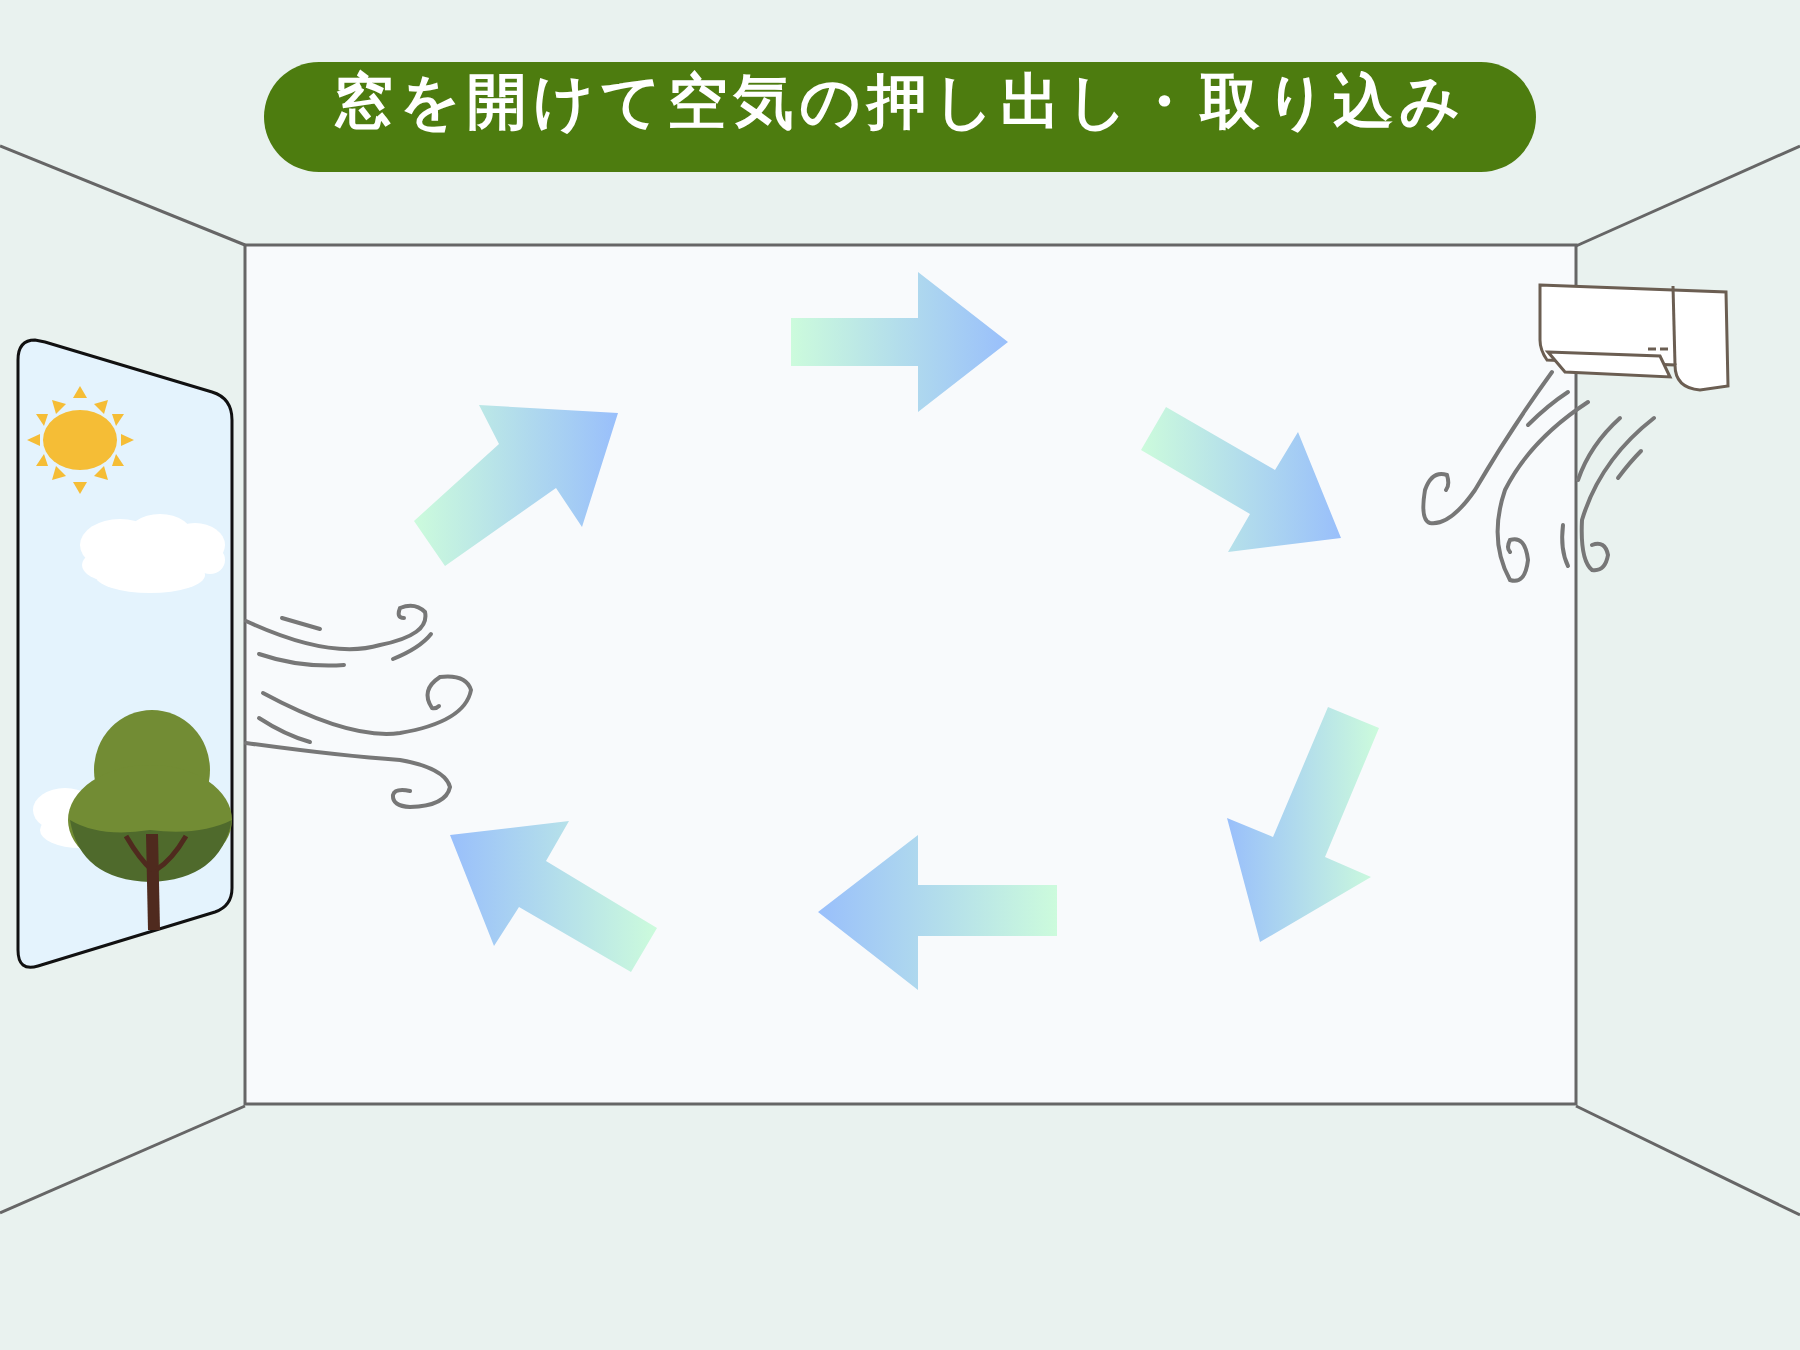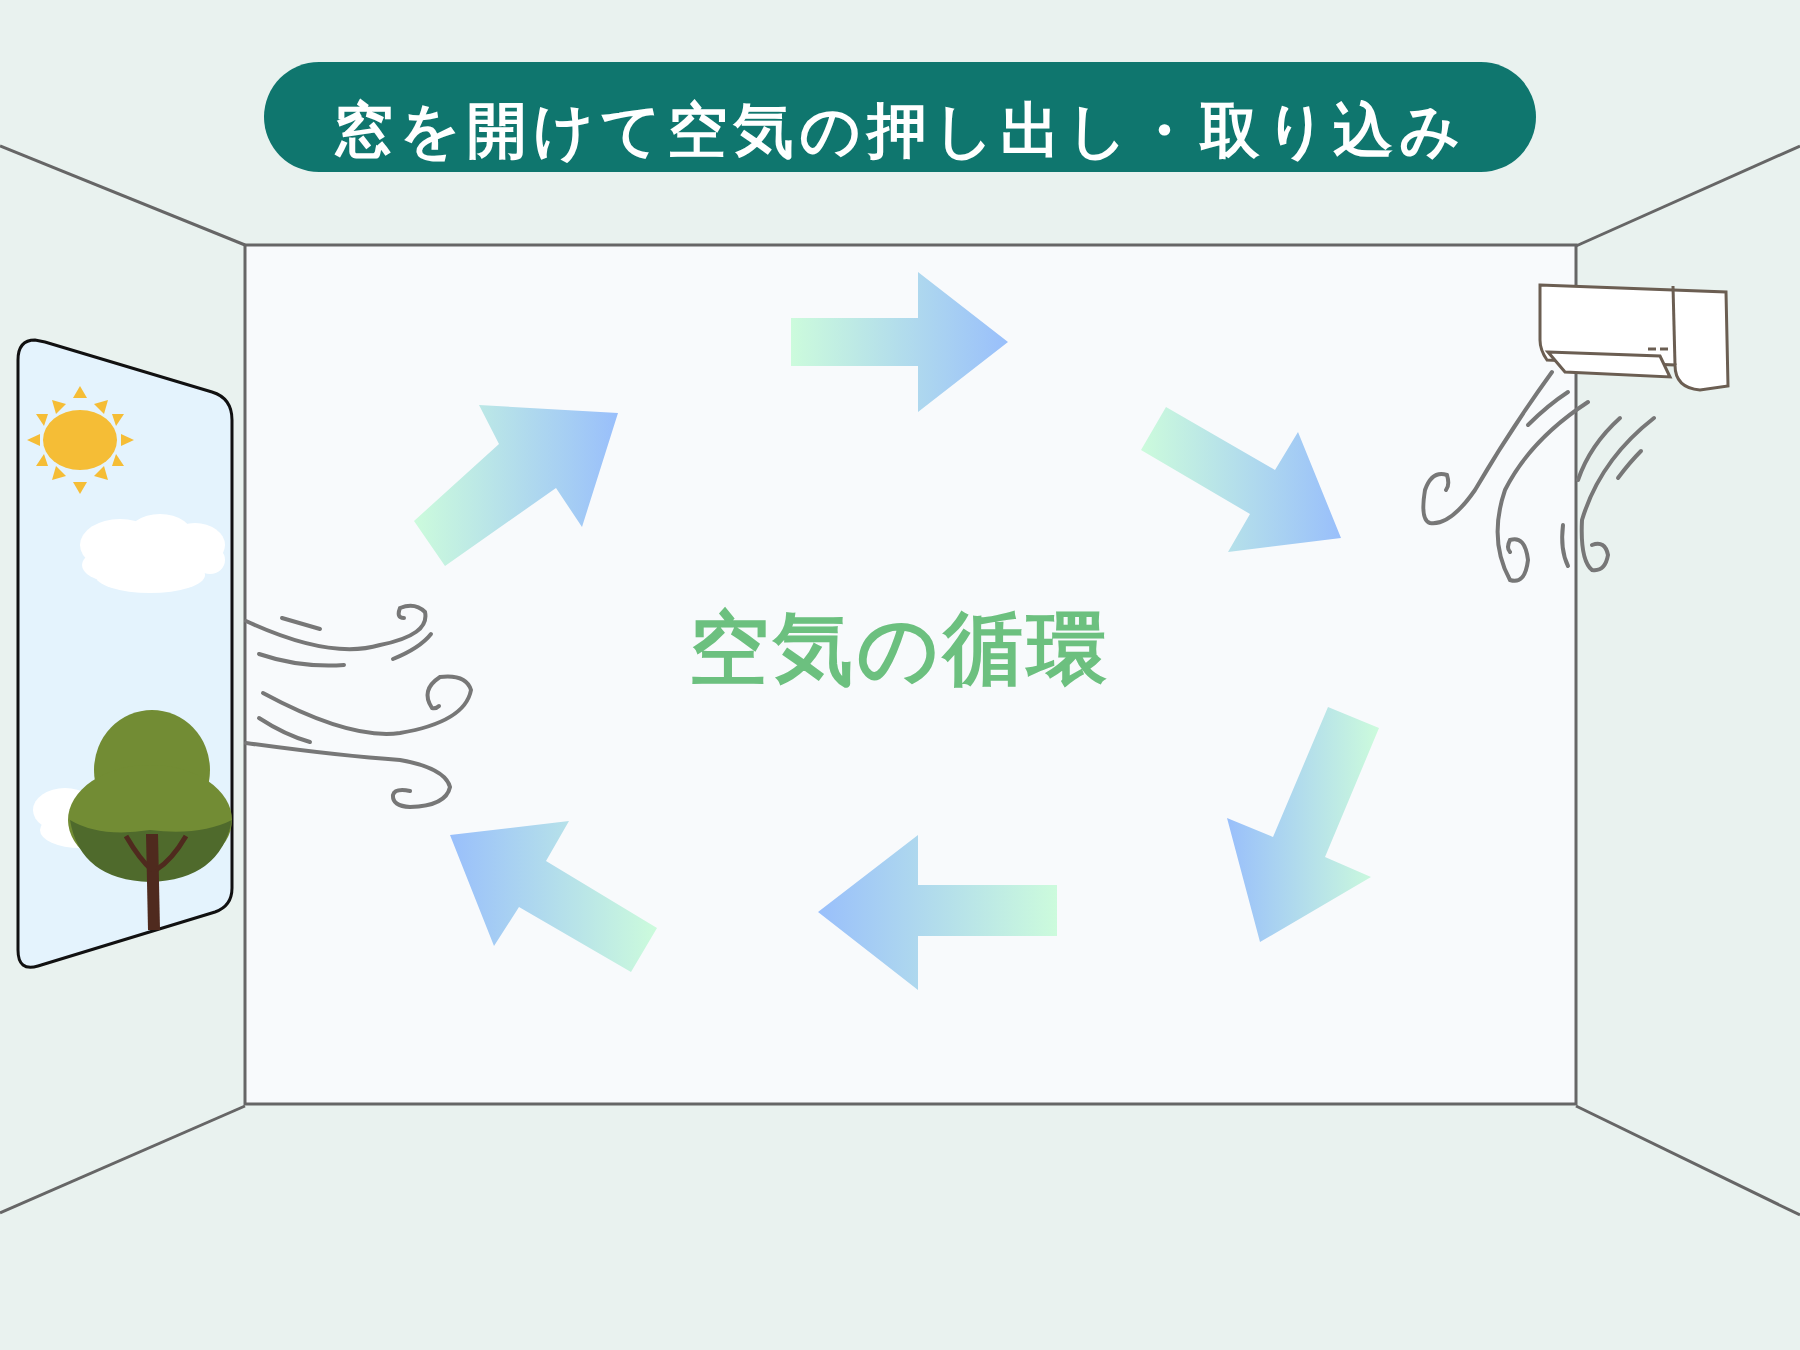--- a/index.html
+++ b/index.html
@@ -5,22 +5,22 @@
   html, body { margin: 0; padding: 0; }
   body {
     width: 1800px; height: 1350px; overflow: hidden;
     background: #e9f2ef;
     font-family: "DejaVu Sans", sans-serif;
     position: relative;
   }
   .stage { position: absolute; left: 0; top: 0; width: 1800px; height: 1350px; }
   .title-banner {
     position: absolute; left: 264px; top: 62px; width: 1272px; height: 110px;
-    background: #0f766e; border-radius: 55px;
-    display: flex; align-items: flex-end; justify-content: center;
+    background: #4d7c0f; border-radius: 55px;
+    display: flex; align-items: flex-start; justify-content: center;
   }
   .title-text {
     color: #ffffff; font-size: 60px; font-weight: bold; letter-spacing: 6px;
     font-family: "DejaVu Sans", sans-serif;
   }
   .center-label {
     position: absolute; left: 600px; top: 600px; width: 600px; height: 100px;
     display: flex; align-items: center; justify-content: center;
     color: #6cc07f; font-size: 80px; font-weight: bold; letter-spacing: 4px;
     font-family: "DejaVu Sans", sans-serif;
@@ -139,14 +139,13 @@
     </g>
     <g>
       <polygon points="657,928 631,972 519,907 494,946 450,835 569,821 546,861" fill="url(#gHr)"></polygon>
     </g>
   </svg>
 
   <div class="title-banner">
     <span class="title-text">窓を開けて空気の押し出し・取り込み</span>
   </div>
 
-  <div class="center-label">空気の循環</div>
 </div>
 
 </body></html>

